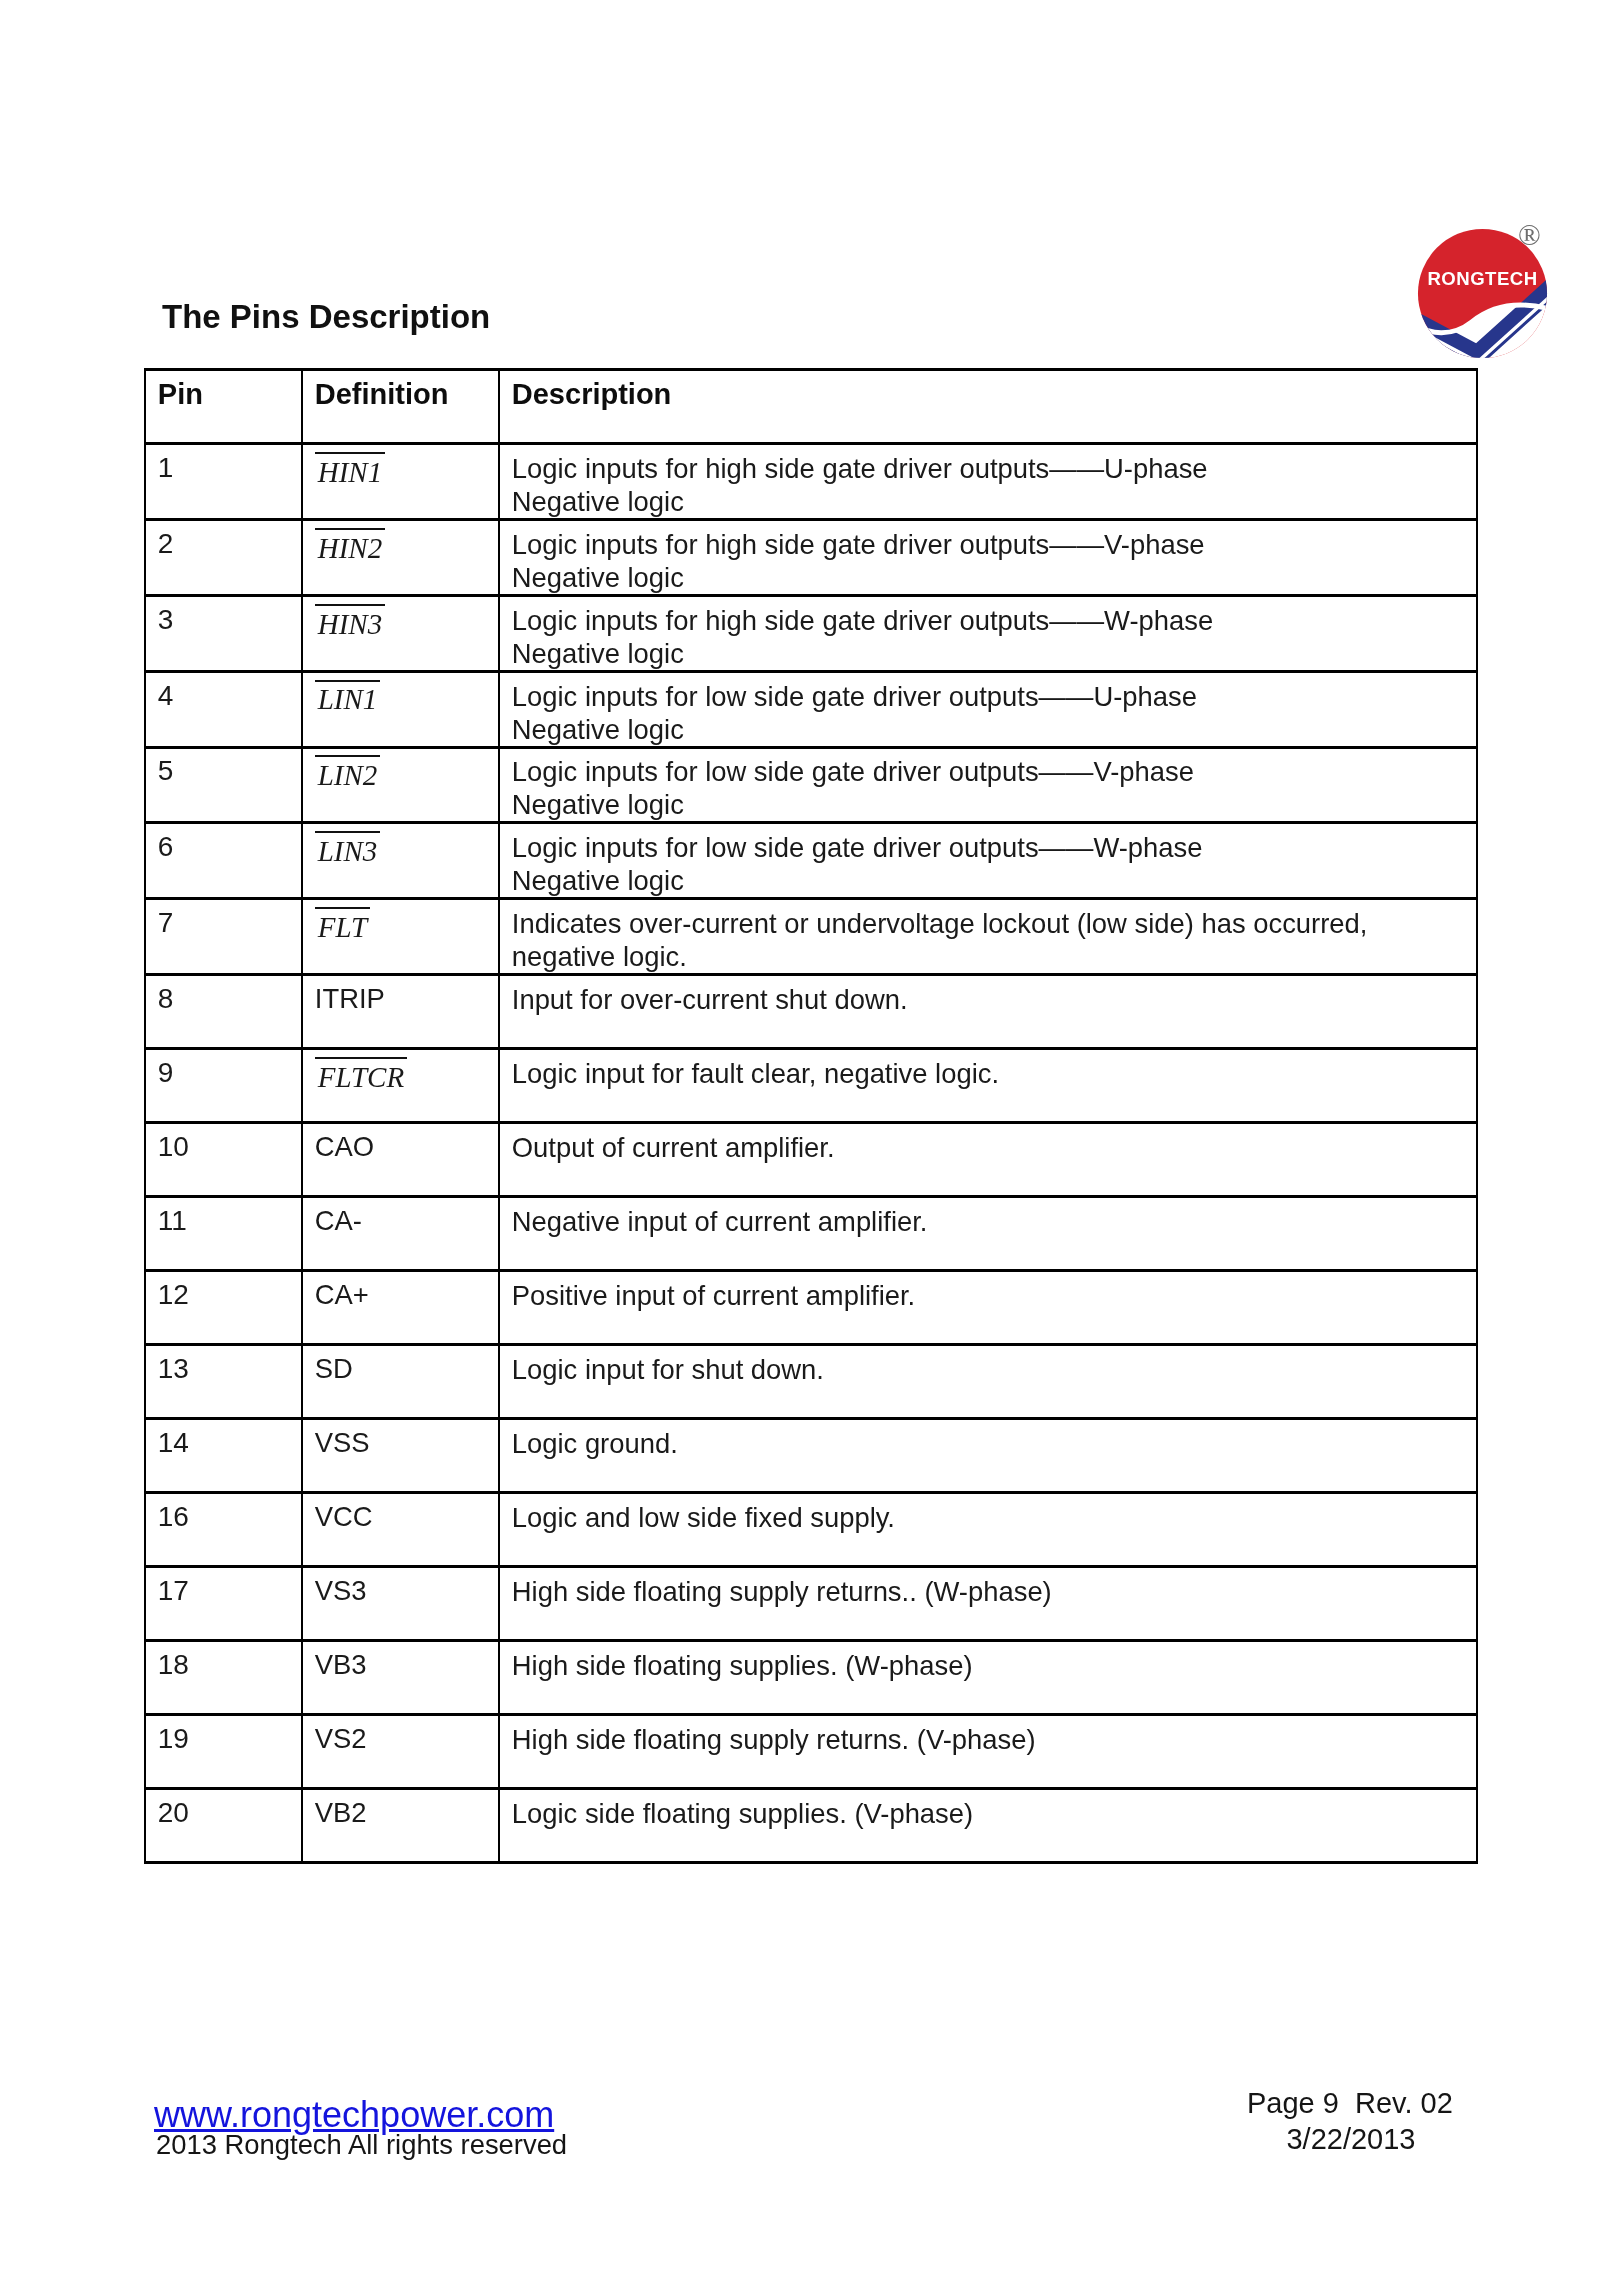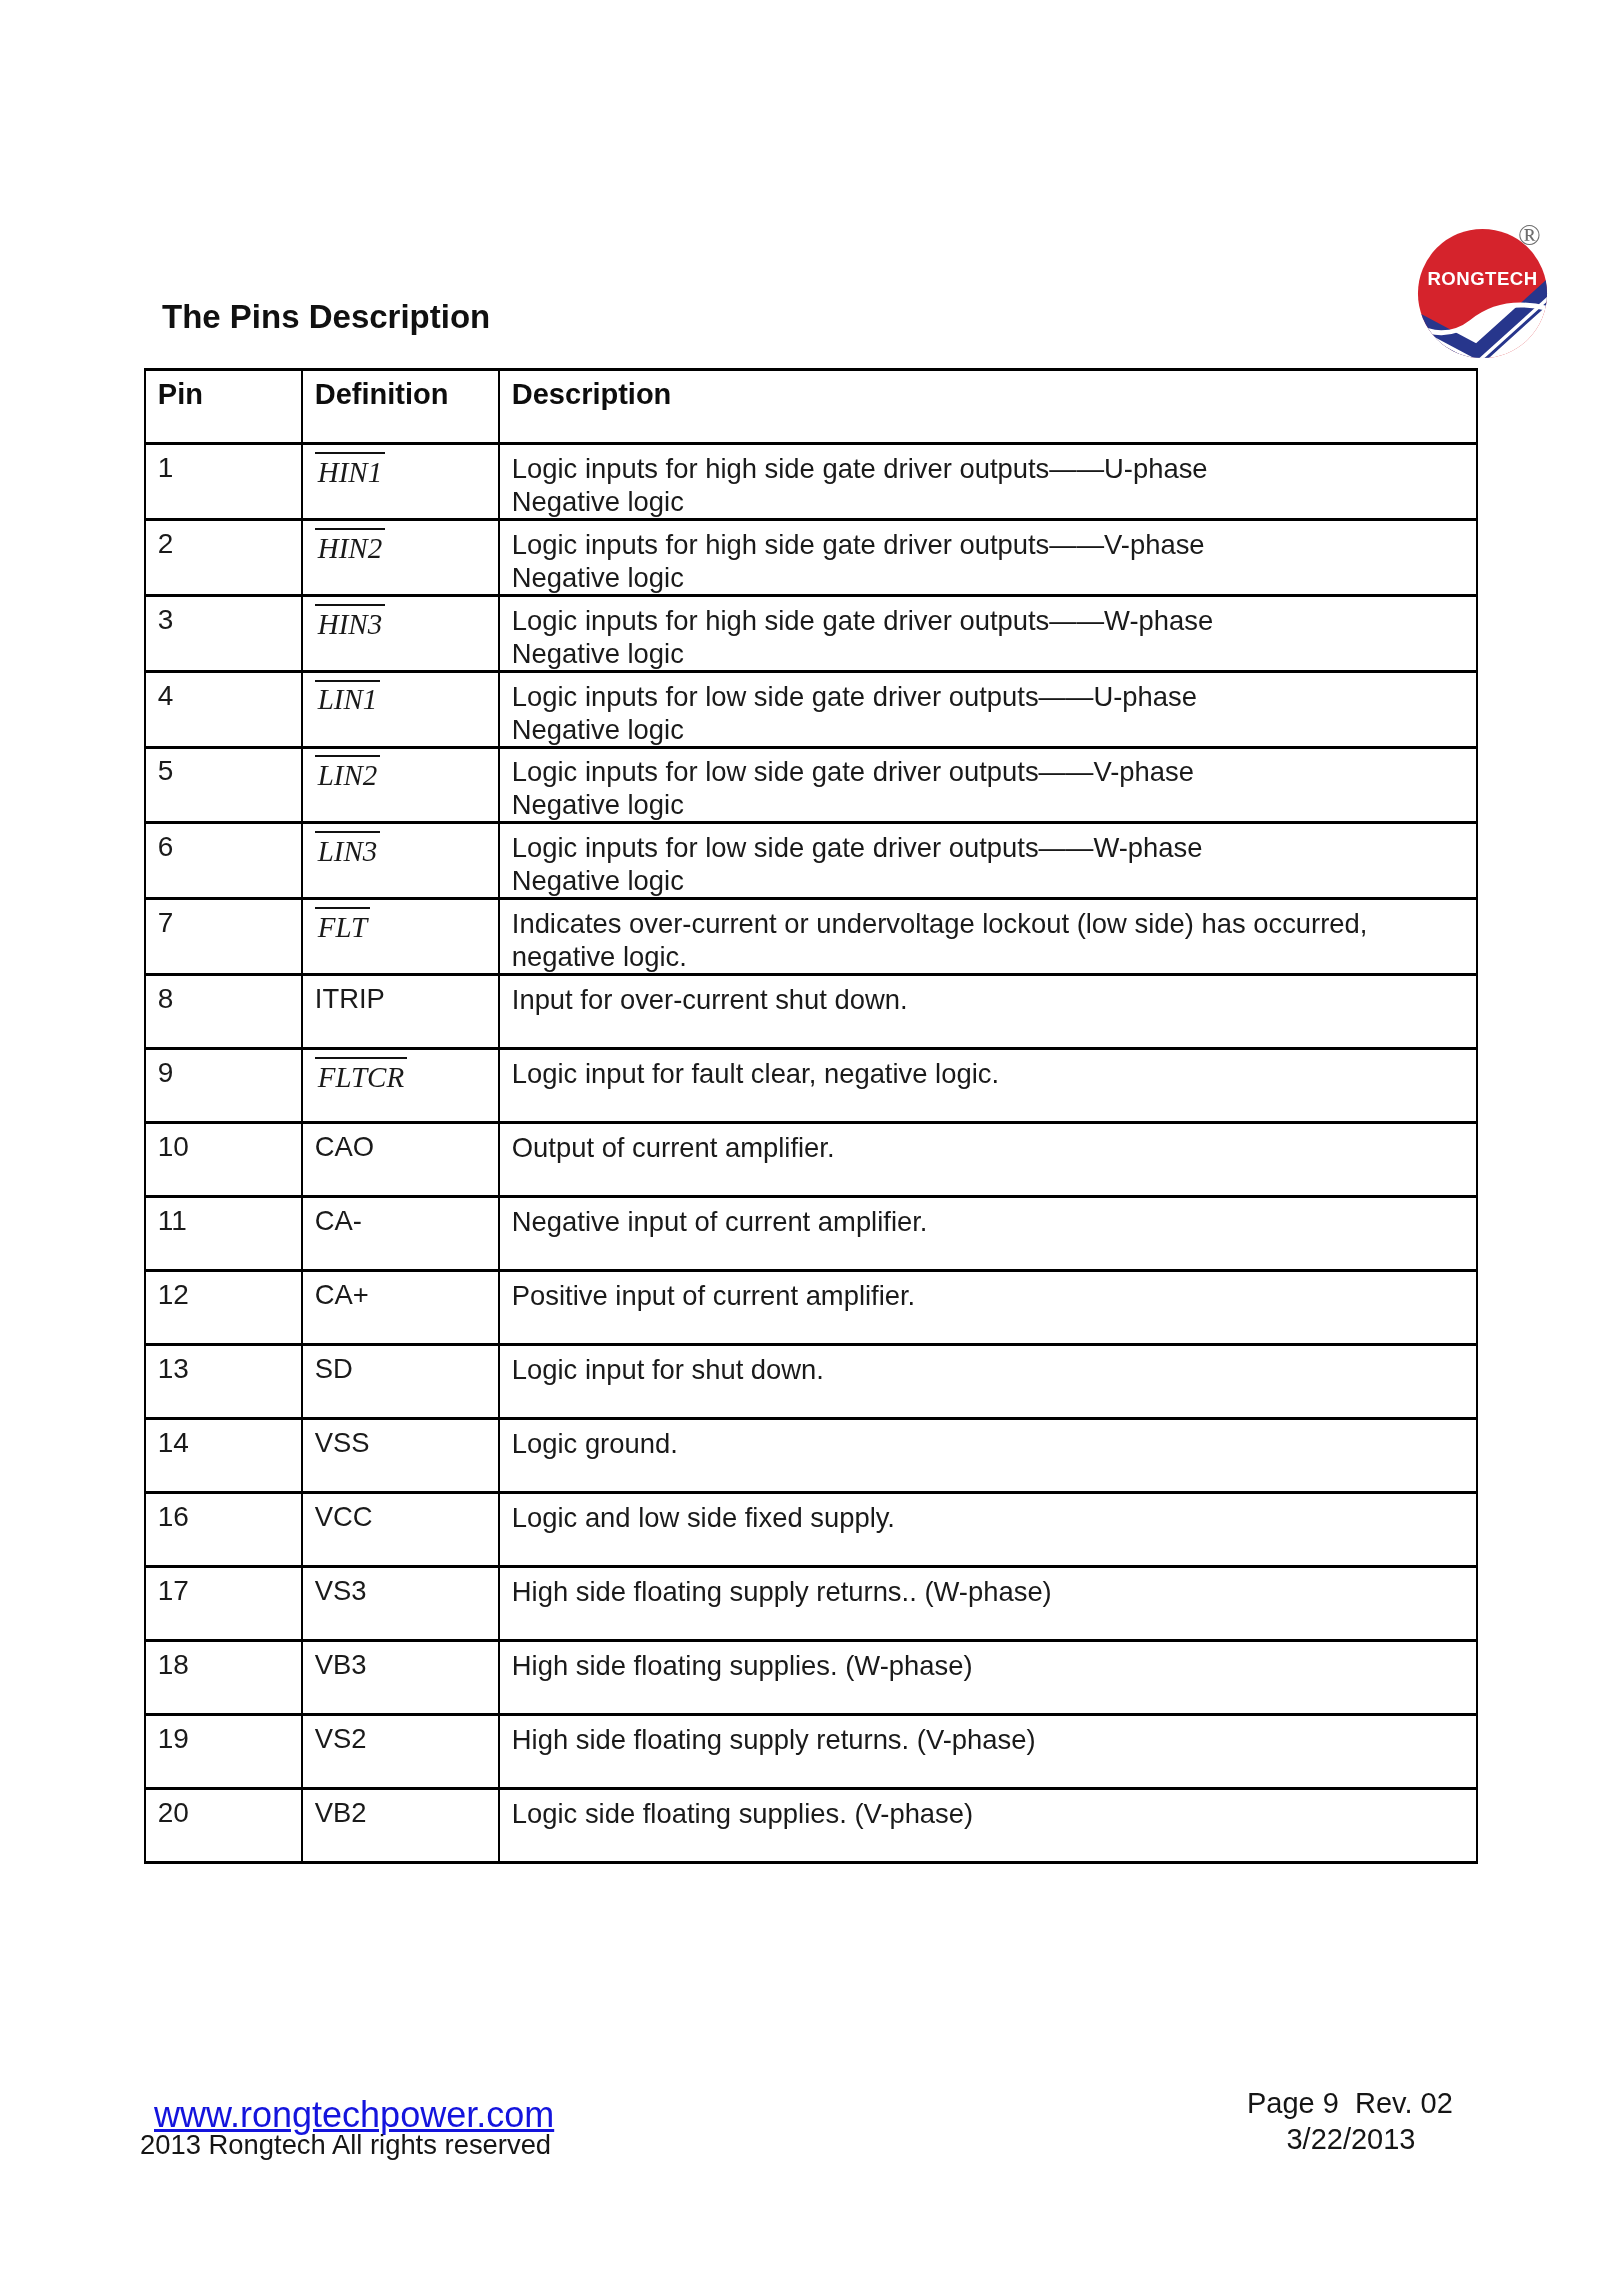--- a/index.html
+++ b/index.html
@@ -54,21 +54,21 @@
   .def-inner.ov{
     font-family:"Liberation Serif",serif;font-style:italic;
     font-size:29px;border-top:2.5px solid #111;
     padding:2.9px 2.9px 0 2.9px;line-height:1.05;
   }
   .footer-link{
     position:absolute;left:154px;top:2094px;
     font-size:36px;color:var(--link-blue);
     text-decoration:underline;cursor:pointer;
   }
-  .footer-copy{position:absolute;left:140px;top:2129px;font-size:27.4px;color:#151515;}
+  .footer-copy{position:absolute;left:156px;top:2129px;font-size:27.4px;color:#151515;}
   .footer-right{position:absolute;left:1247px;top:2087px;width:208px;font-size:29px;color:#151515;}
   .footer-right .date{text-align:center;margin-top:2.9px;}
 </style>
 </head>
 <body>
 
 <div>
 
   <h1 class="page-title">The Pins Description</h1>
 

